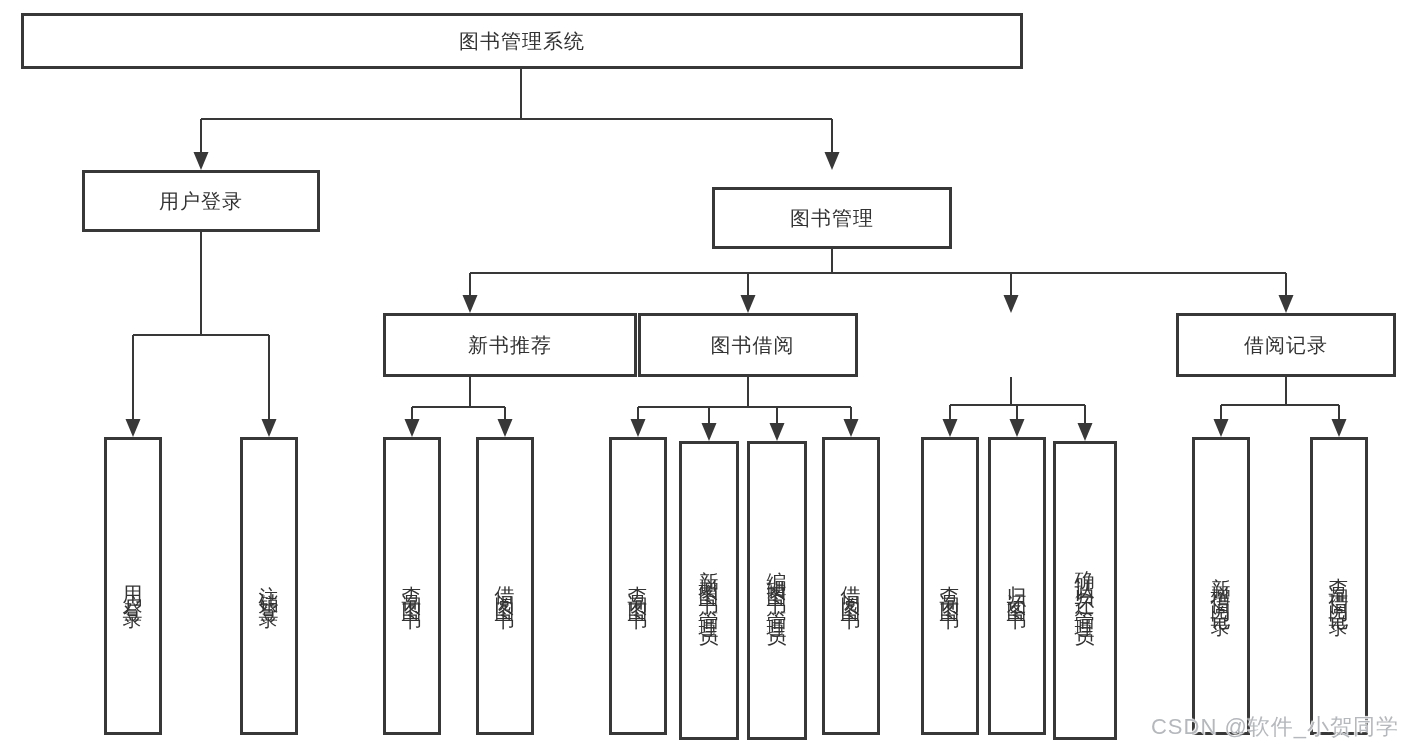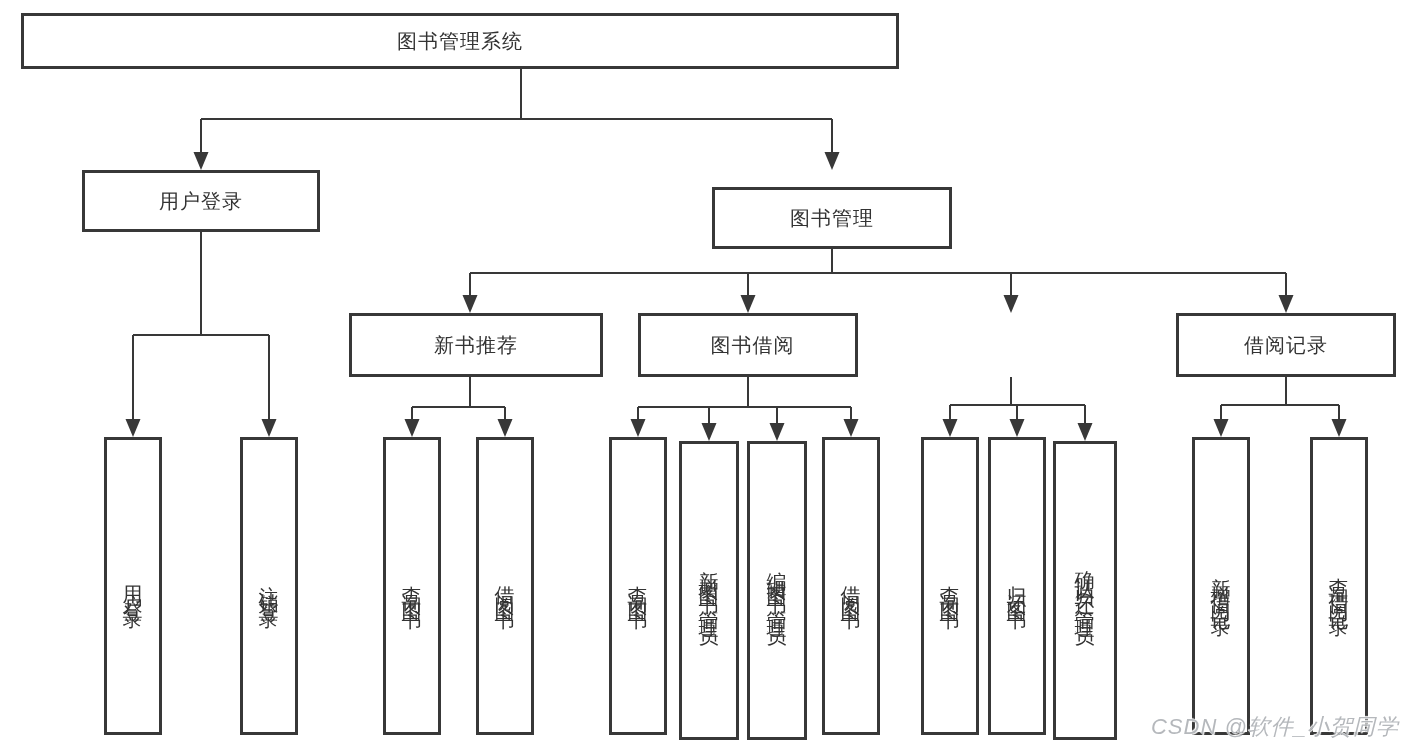--- a/index.html
+++ b/index.html
@@ -53,21 +53,20 @@
   .watermark {
     position: absolute;
     right: 6px;
     top: 712px;
     z-index: 4;
     font-size: 22px;
     letter-spacing: 1px;
     color: #b5b8bc;
     text-shadow: 1px 1px 1px #ffffff, -1px -1px 1px #ffffff;
     white-space: nowrap;
-    font-style: italic;
   }
 </style>
 </head>
 <body>
 
 <div class="canvas">
 
   <svg class="connectors" viewBox="0 0 1405 747" xmlns="http://www.w3.org/2000/svg">
 
     <path d="M521 69 V119 M201 119 H832 M201 119 V156 M832 119 V156"></path>
@@ -98,32 +97,32 @@
     <polygon points="709,441 701.5,423 716.5,423"></polygon>
     <polygon points="777,441 769.5,423 784.5,423"></polygon>
     <polygon points="851,437 843.5,419 858.5,419"></polygon>
     <polygon points="950,437 942.5,419 957.5,419"></polygon>
     <polygon points="1017,437 1009.5,419 1024.5,419"></polygon>
     <polygon points="1085,441 1077.5,423 1092.5,423"></polygon>
     <polygon points="1221,437 1213.5,419 1228.5,419"></polygon>
     <polygon points="1339,437 1331.5,419 1346.5,419"></polygon>
   </svg>
 
-  <div class="hbox" style="left:21px; top:13px; width:878px; height:56px;">
+  <div class="hbox" style="left:21px; top:13px; width:1002px; height:56px;">
     <span>图书管理系统</span>
   </div>
 
   <div class="hbox" style="left:82px; top:170px; width:238px; height:62px;">
     <span>用户登录</span>
   </div>
   <div class="hbox" style="left:712px; top:170px; width:240px; height:62px;margin-top:17px;">
     <span>图书管理</span>
   </div>
 
-  <div class="hbox" style="left:349px; top:313px; width:254px; height:64px;">
+  <div class="hbox" style="left:383px; top:313px; width:254px; height:64px;">
     <span>新书推荐</span>
   </div>
   <div class="hbox" style="left:638px; top:313px; width:220px; height:64px;padding-left:9px;">
     <span>图书借阅</span>
   </div>
   <div class="hbox" style="left:1176px; top:313px; width:220px; height:64px;">
     <span>借阅记录</span>
   </div>
 
   <div class="vbox" style="left:104px; top:437px; width:58px; height:298px;">

